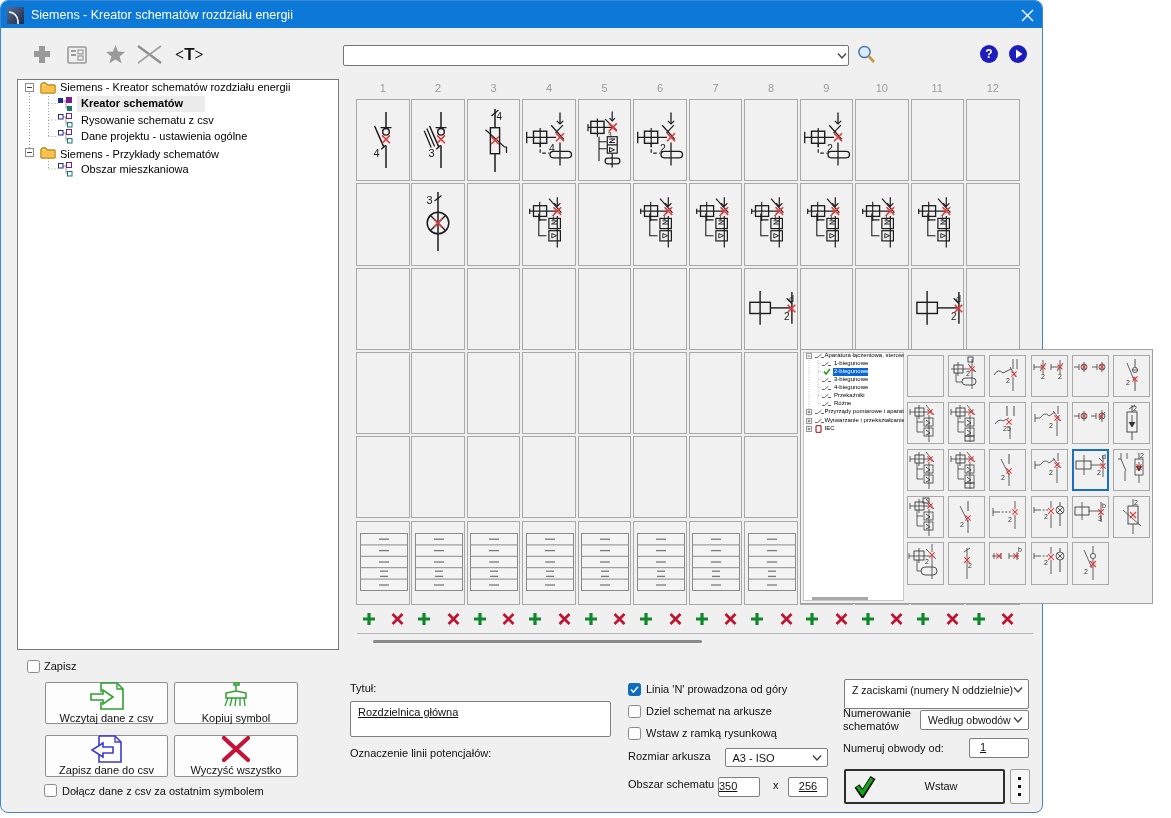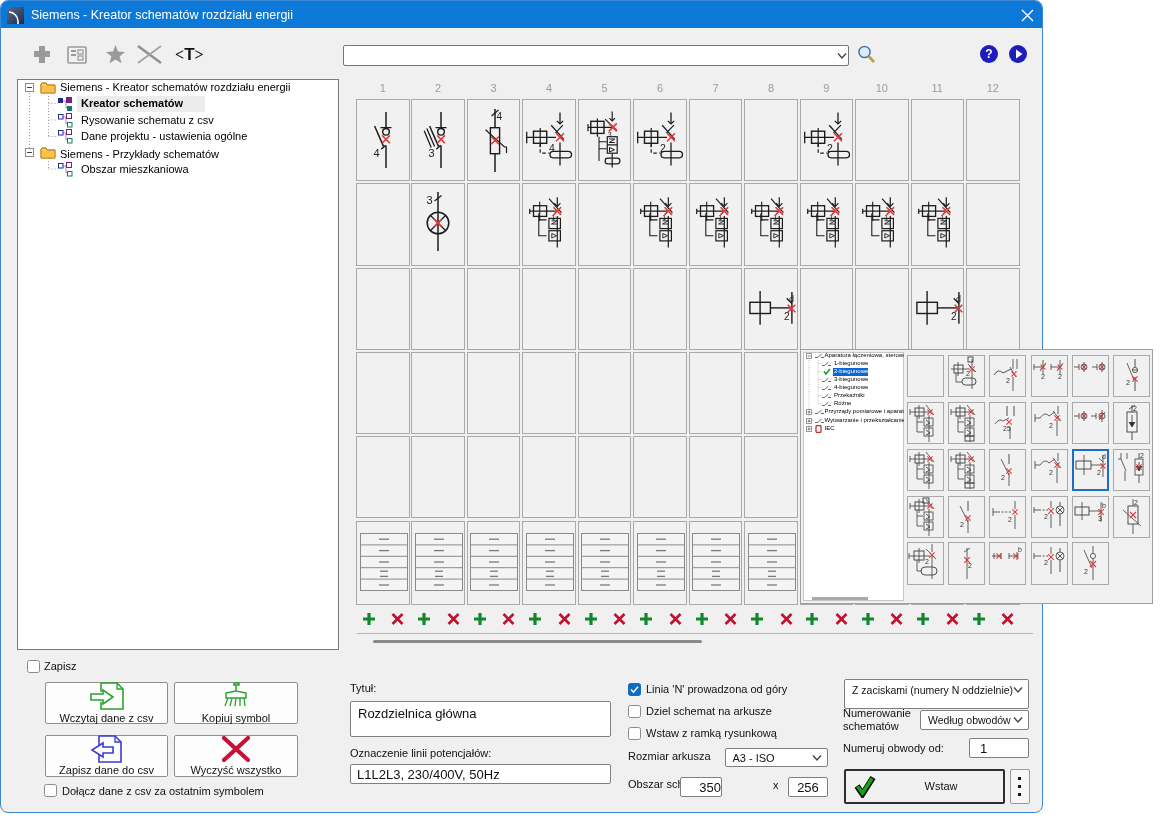--- a/index.html
+++ b/index.html
@@ -3,21 +3,21 @@
 <style>
 html,body{margin:0;padding:0;background:#fff;width:1171px;height:818px;overflow:hidden;}
 *{box-sizing:border-box;font-family:"Liberation Sans",sans-serif;}
 .abs{position:absolute;}
 .win{left:0;top:0;width:1043px;height:813px;border:1.5px solid #3a87d4;border-radius:8px;background:#f0f0f0;overflow:hidden;}
 .tb{left:0;top:0;width:100%;height:27px;background:#0c79d9;color:#fff;}
 .tbt{left:30px;top:0;height:27px;line-height:28px;font-size:12.5px;color:#fff;}
 .lbl{font-size:11px;color:#111;white-space:nowrap;}
 .cell{background:#f1f1f1;border:1px solid #a9a9a9;}
 .num{font-size:11px;color:#9b9b9b;text-align:center;}
-.inp{background:#fff;border:1px solid #7f7f7f;border-radius:2px;font-size:13px;color:#111;white-space:nowrap;}
+.inp{background:#fff;border:1px solid #7f7f7f;border-radius:2px;font-size:11px;color:#111;white-space:nowrap;text-decoration:underline;}
 .cb{width:13px;height:13px;background:#fff;border:1px solid #8a8a8a;border-radius:2.5px;}
 .btn{background:#fdfdfd;border:1px solid #8f8f8f;border-radius:2px;}
 .dd{background:#fff;border:1px solid #7f7f7f;border-radius:2px;font-size:11px;color:#111;white-space:nowrap;overflow:hidden;}
 .pcell{background:#f1f1f1;border:1px solid #a9a9a9;}
 .tn{font-size:11px;color:#000;white-space:nowrap;}
 .pt{font-size:6px;color:#000;white-space:nowrap;}
 </style></head><body>
 <div class="abs win">
  <div class="abs tb"></div>
  <svg class="abs" style="left:6px;top:6px" width="17" height="17">
@@ -661,38 +661,37 @@
  <svg class="abs" style="left:221px;top:735px" width="28" height="26">
   <path d="M2,2 L26,24 M26,2 L2,24" stroke="#c51236" stroke-width="4.2" stroke-linecap="round"></path>
  </svg>
  <div class="abs lbl" style="left:173px;top:763px;width:124px;text-align:center;">Wyczyść wszystko</div>
  <div class="abs cb" style="left:43px;top:783px;"></div>
  <div class="abs lbl" style="left:61px;top:783.5px;">Dołącz dane z csv za ostatnim symbolem</div>
 
  <div class="abs lbl" style="left:349px;top:681px;">Tytuł:</div>
  <div class="abs inp" style="left:349px;top:700px;width:261px;height:36px;padding:4px 7px;">Rozdzielnica główna</div>
  <div class="abs lbl" style="left:349px;top:745.5px;">Oznaczenie linii potencjałów:</div>
- <div class="abs inp" style="left:349px;top:762.5px;width:261px;height:20px;padding:2px 6px;">L1L2L3, 230/400V, 50Hz</div>
 
 <div class="abs" style="left:627px;top:682px;width:13px;height:13px;background:#0f6bbf;border:1px solid #0f6bbf;border-radius:2.5px;"></div>
     <svg class="abs" style="left:627px;top:682px" width="13" height="13">
       <path d="M3,6.6 L5.4,9.2 L10,3.8" stroke="#fff" stroke-width="1.5" fill="none"></path>
     </svg>
     <div class="abs lbl" style="left:645px;top:681.5px;">Linia 'N' prowadzona od góry</div>
 <div class="abs cb" style="left:627px;top:704px;"></div>
     <div class="abs lbl" style="left:645px;top:703.5px;">Dziel schemat na arkusze</div>
 <div class="abs cb" style="left:627px;top:726px;"></div>
     <div class="abs lbl" style="left:645px;top:725.5px;">Wstaw z ramką rysunkową</div>
 <div class="abs lbl" style="left:627px;top:748.5px;">Rozmiar arkusza</div>
 <div class="abs dd" style="left:723.5px;top:746.5px;width:103px;height:19px;font-size:11px;padding:3.0px 6px 0 7px;">A3 - ISO</div>
     <svg class="abs" style="left:810.5px;top:752.5px" width="10" height="8">
       <path d="M1,1.5 L5,6 L9,1.5" stroke="#444" stroke-width="1.4" fill="none"></path>
     </svg>
 <div class="abs lbl" style="left:627px;top:776.5px;">Obszar schematu</div>
-<div class="abs inp" style="left:679px;top:775.5px;width:42px;height:20.5px;text-align:right;padding-top:2.5px;">350</div>
+<div class="abs inp" style="left:717px;top:775.5px;width:42px;height:20.5px;text-align:left;padding-top:2.5px;">350</div>
 <div class="abs lbl" style="left:772px;top:777.5px;">x</div>
 <div class="abs inp" style="left:787px;top:775.5px;width:40px;height:20.5px;text-align:center;padding-top:2.5px;">256</div>
 <div class="abs dd" style="left:843px;top:678px;width:185px;height:30px;font-size:10.5px;padding:4.25px 6px 0 7px;">Z zaciskami (numery N oddzielnie)</div>
     <svg class="abs" style="left:1012.0px;top:685.0px" width="10" height="8">
       <path d="M1,1.5 L5,6 L9,1.5" stroke="#444" stroke-width="1.4" fill="none"></path>
     </svg>
 <div class="abs lbl" style="left:842px;top:706px;">Numerowanie</div>
 <div class="abs lbl" style="left:842px;top:719px;">schematów</div>
 <div class="abs dd" style="left:919px;top:708.5px;width:109px;height:20px;font-size:10.5px;padding:3.75px 6px 0 7px;">Według obwodów</div>
     <svg class="abs" style="left:1012.0px;top:715.0px" width="10" height="8">

